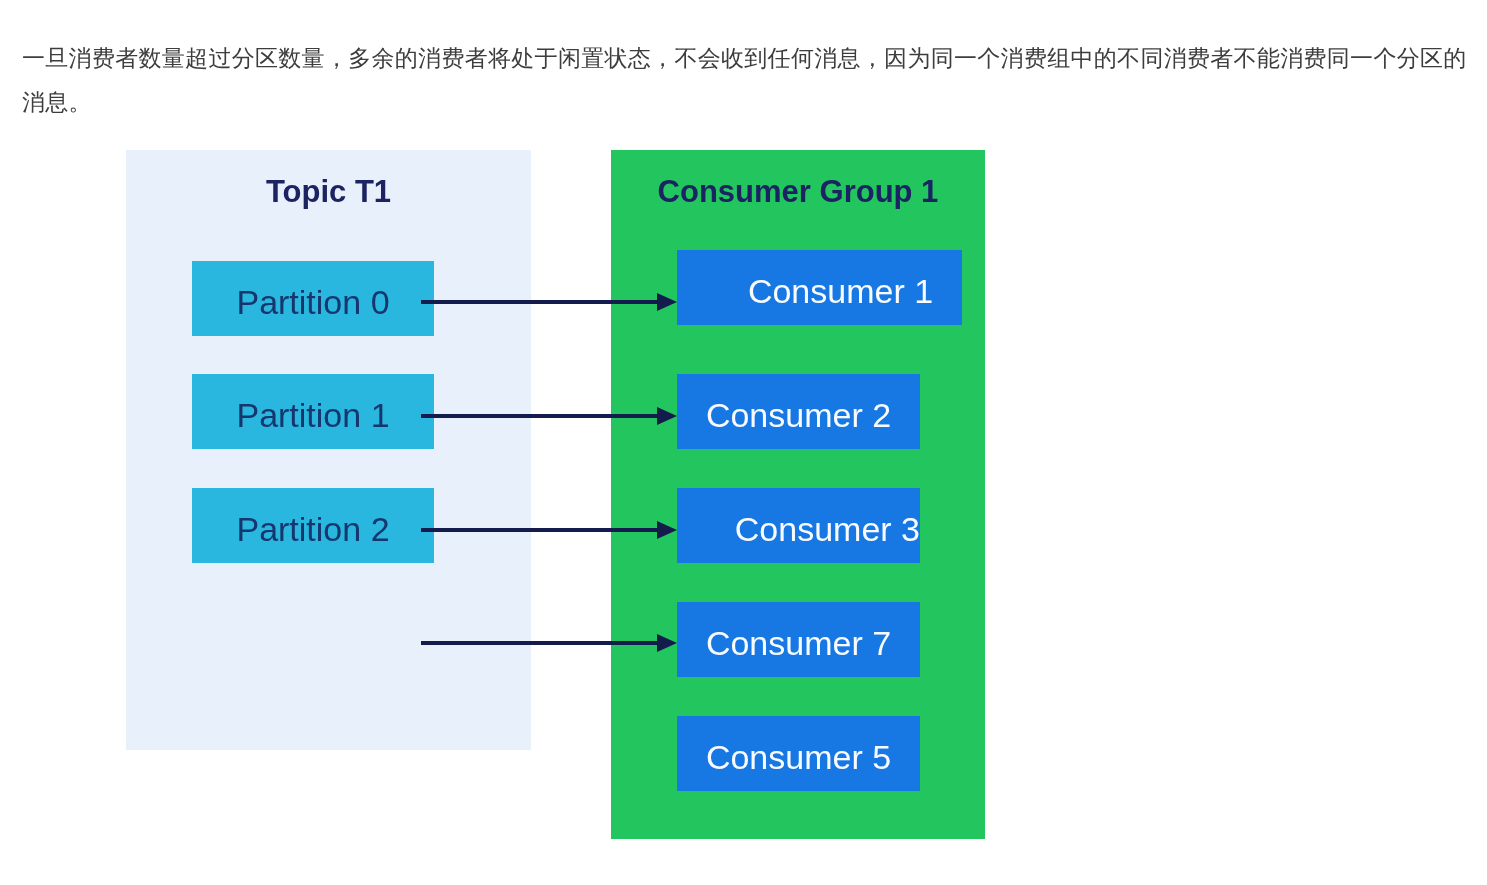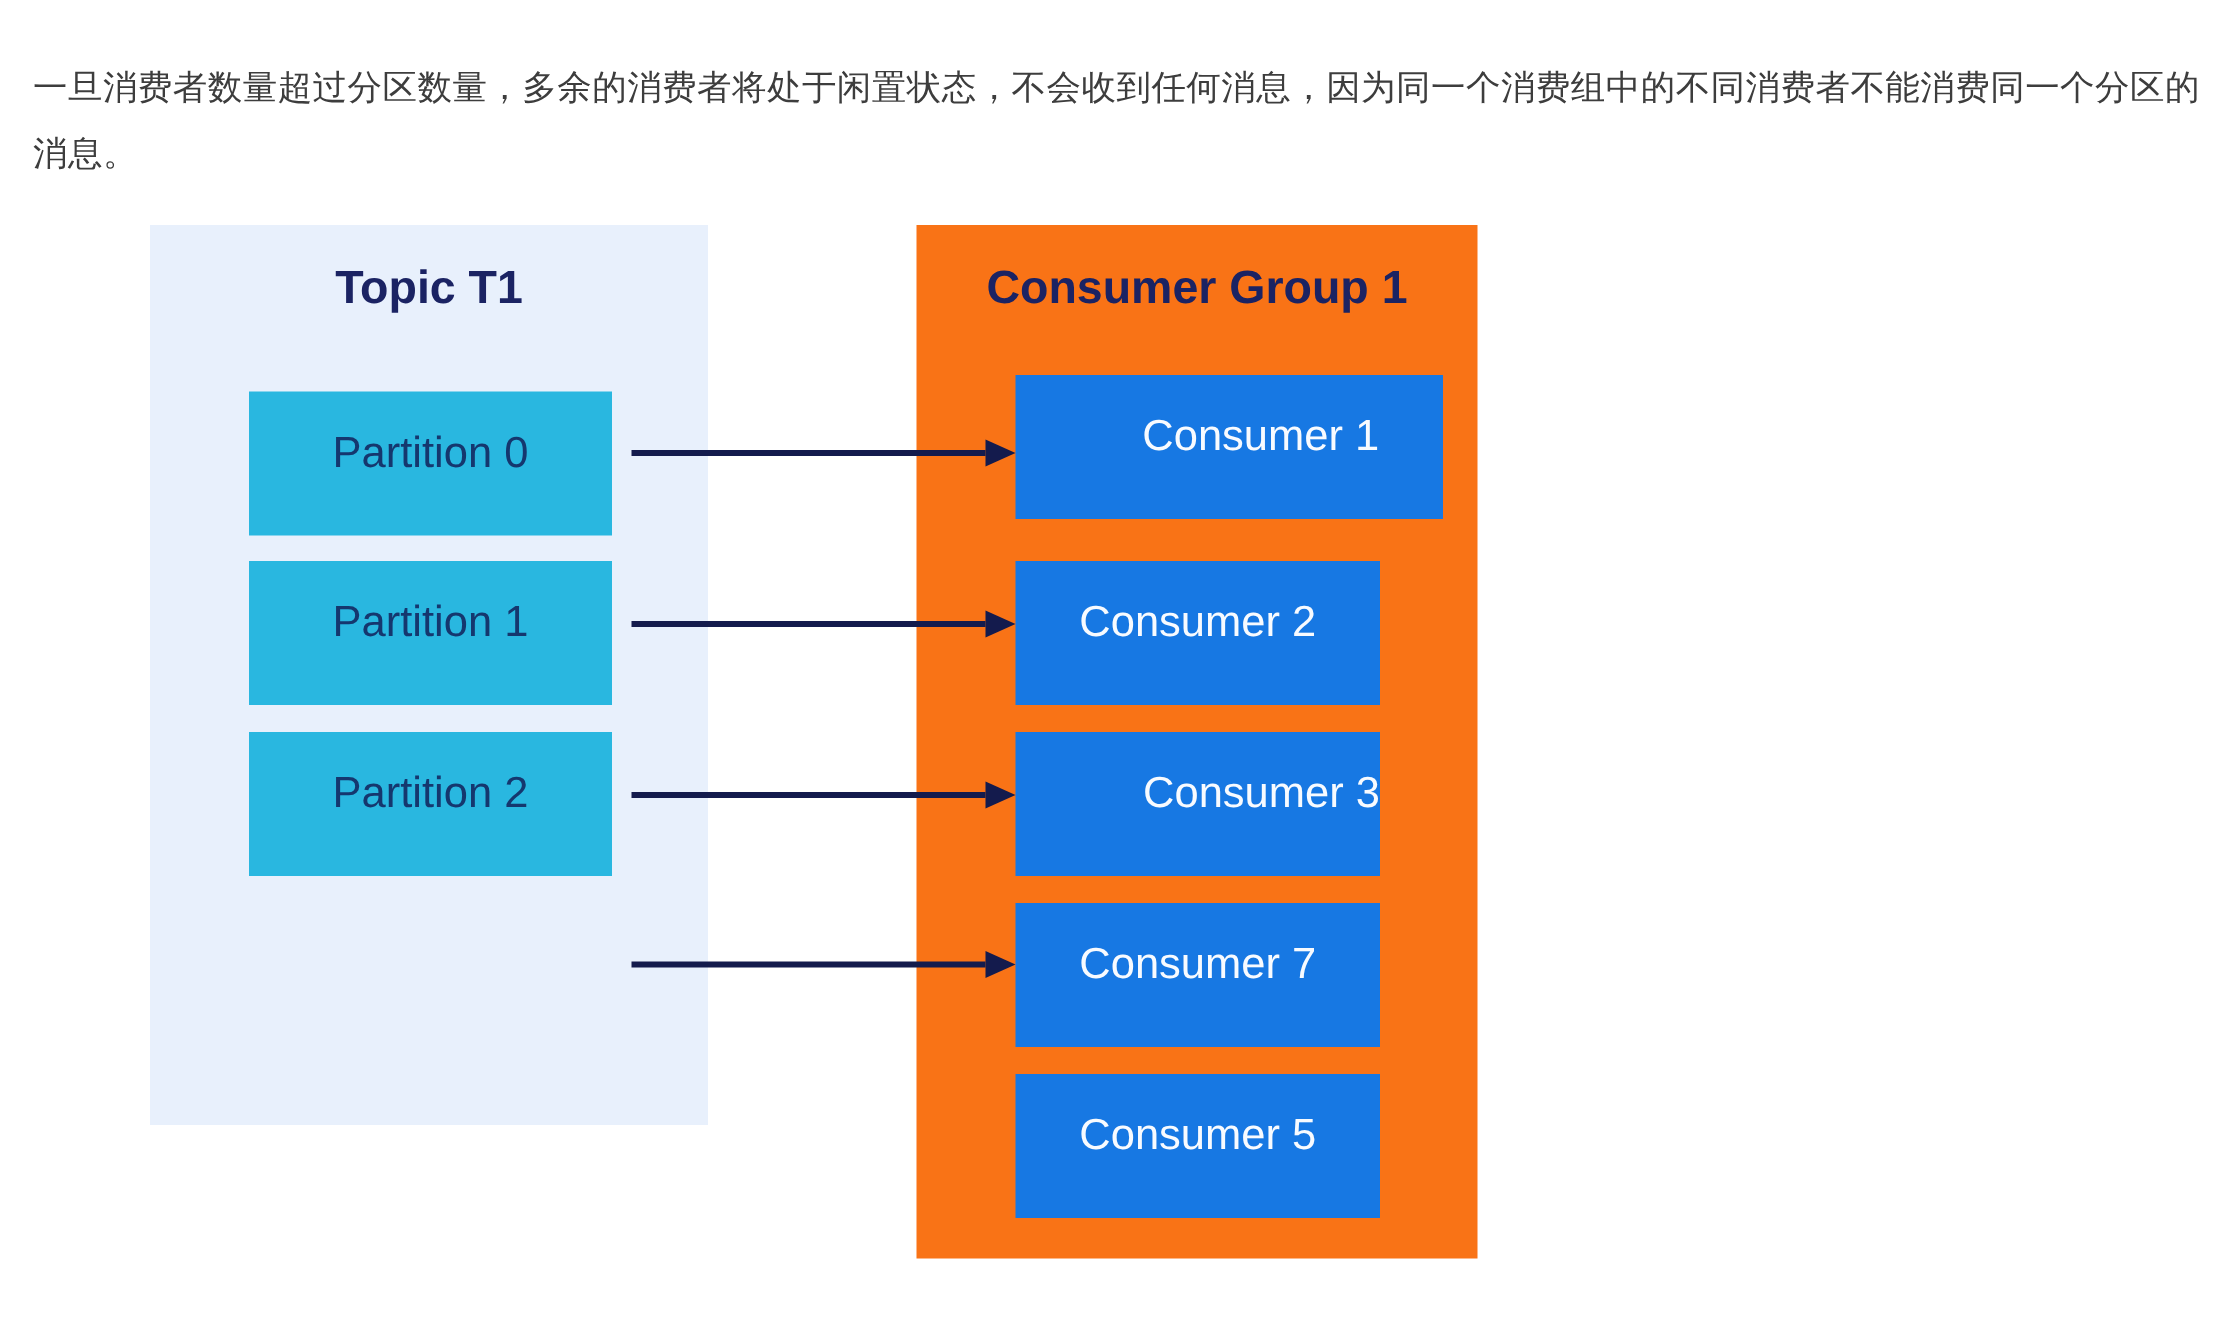--- a/index.html
+++ b/index.html
@@ -24,52 +24,53 @@
     width: 1445px;
     margin: 0;
     font-size: 23px;
     line-height: 44px;
     color: #3d3d3d;
     letter-spacing: 0.3px;
   }
   
   .topic-container {
     position: absolute;
-    left: 100px;
+    left: 126px;
     top: 150px;
     width: 372px;
     height: 600px;
     background: #e8f0fc;
+    padding-left: 33px;
   }
   .group-container {
     position: absolute;
     left: 611px;
     top: 150px;
     width: 374px;
     height: 689px;
-    background: #f97316;
+    background: #22c55e;
   }
   .container-title {
     position: absolute;
     top: 24px;
     left: 0;
     width: 100%;
     margin: 0;
     text-align: center;
     font-size: 31px;
     font-weight: bold;
     color: #1b2363;
   }
   
   .node {
     position: absolute;
-    height: 96px;
+    height: 75px;
     line-height: 83px;
     text-align: center;
-    font-size: 29px;
+    font-size: 34px;
   }
   .partition {
     left: 66px;
     width: 242px;
     background: #29b7e0;
     color: #15376e;
   }
   .consumer {
     left: 66px;
     width: 243px;

